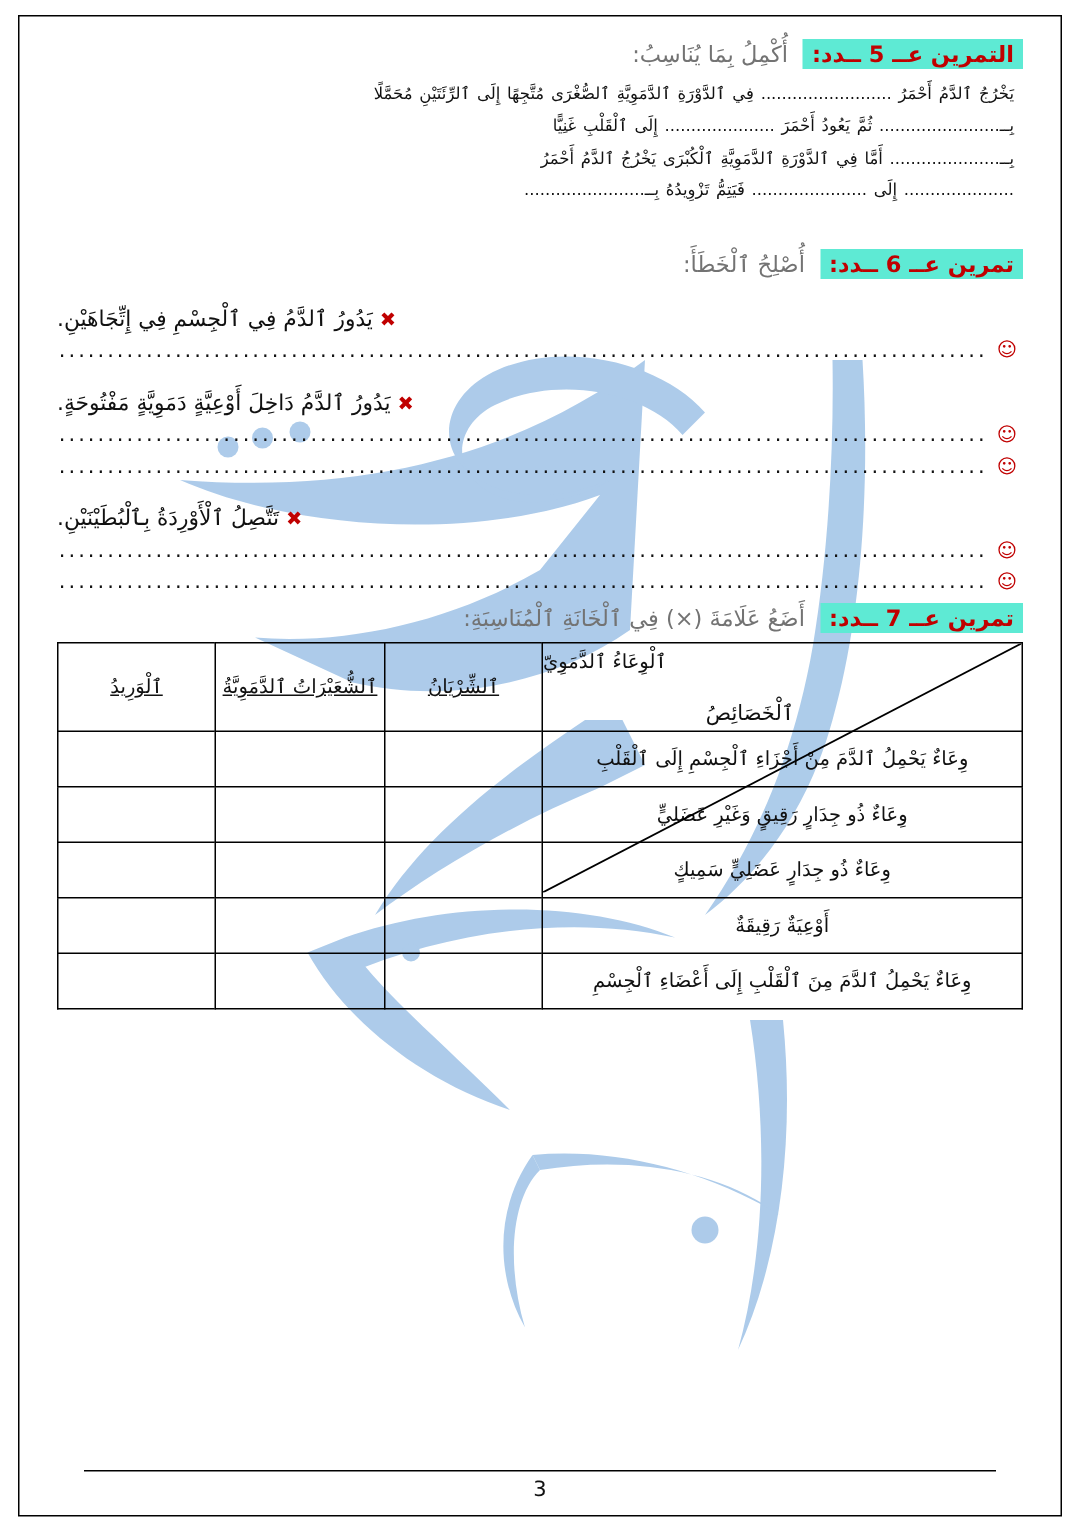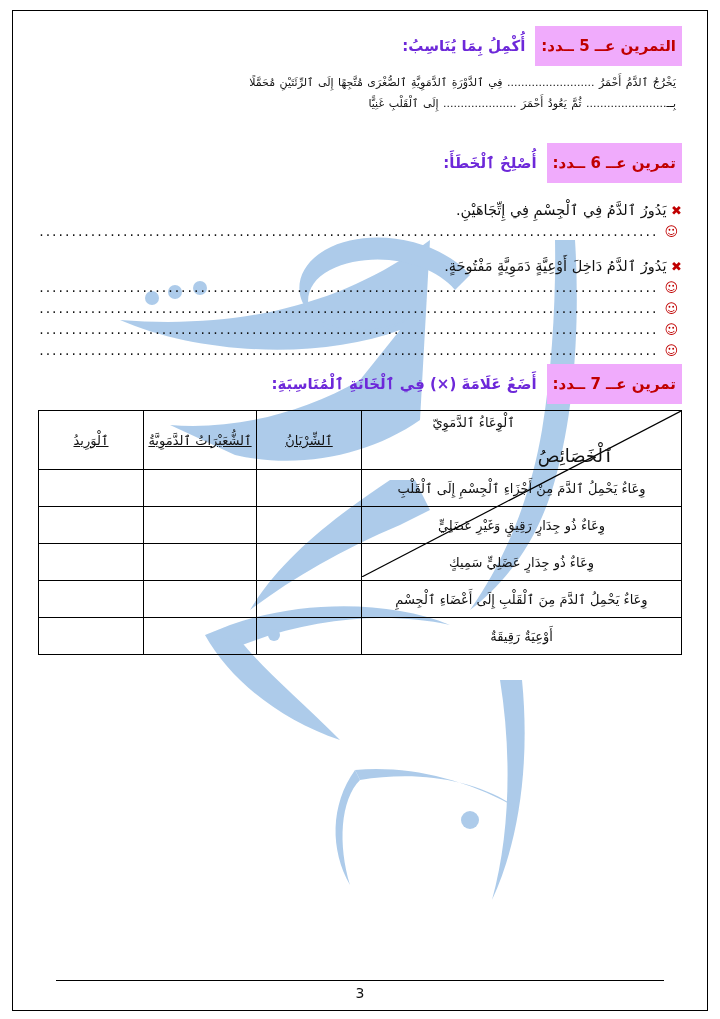--- a/index.html
+++ b/index.html
@@ -52,52 +52,52 @@
   
   .ex-header {
     display: flex;
     flex-direction: row;
     align-items: baseline;
     gap: 10px;
     margin: 0 0 6px 0;
     direction: rtl;
   }
   .ex-tag {
-    background: #f0abfc;
+    background: #5eead4;
     color: #c00000;
     font-weight: bold;
     font-size: 15px;
-    padding: 11px 6px;
+    padding: 1px 6px;
     white-space: nowrap;
   }
   .ex-instr {
     font-size: 15px;
-    color: #6d28d9;
-    font-weight: bold;
+    color: #737373;
+    font-weight: normal;
     white-space: nowrap;
   }
 
   
   .fill-block {
     direction: rtl;
     text-align: justify;
     font-size: 11px;
     line-height: 1.95;
     padding: 0 6px 0 4px;
     margin-bottom: 28px;
     word-spacing: 1px;
   }
   .fill-block .line { display:block; white-space: nowrap; }
 
   
   .err-list { margin: 0 0 6px 0; padding: 0; }
   .err-item { margin-bottom: 2px; }
   .err-sentence {
     direction: rtl;
-    text-align: right;
+    text-align: left;
     font-size: 14.5px;
     line-height: 1.6;
     margin: 16px 0 1px 0;
   }
   .bullet-x { color: #c00000; font-size: 13px; }
   .err-answer {
     direction: rtl;
     display: flex;
     align-items: center;
     gap: 6px;
@@ -139,30 +139,30 @@
   }
   .diag-cell .diag-line {
     position: absolute;
     inset: 0;
   }
   .diag-cell .top-label {
     position: absolute;
     top: 4px;
     left: 0;
     right: 30%;
-    text-align: center;
+    text-align: left;
     font-size: 13px;
   }
   .diag-cell .bottom-label {
     position: absolute;
     bottom: 3px;
     left: 34%;
     right: 0;
-    text-align: center;
-    font-size: 18px;
+    text-align: left;
+    font-size: 14px;
   }
   .row-cell { height: 30px; }
   .desc-cell { text-align: center; font-size: 13.5px; }
 
   
   .footer {
     position: absolute;
     bottom: 18px;
     left: 30px;
     right: 30px;
@@ -216,20 +216,22 @@
   <div class="content">
 
     <div class="ex-header">
       <span class="ex-tag">التمرين عــ 5 ــدد:</span>
       <span class="ex-instr">أُكْمِلُ بِمَا يُنَاسِبُ:</span>
     </div>
 
     <div class="fill-block">
       <span class="line">يَخْرُجُ ٱلدَّمُ أَحْمَرُ ......................... فِي ٱلدَّوْرَةِ ٱلدَّمَوِيَّةِ ٱلصُّغْرَى مُتَّجِهًا إِلَى ٱلرِّئَتَيْنِ مُحَمَّلًا</span>
       <span class="line">بِــ....................... ثُمَّ يَعُودُ أَحْمَرَ ..................... إِلَى ٱلْقَلْبِ غَنِيًّا</span>
+      <span class="line">بِــ..................... أَمَّا فِي ٱلدَّوْرَةِ ٱلدَّمَوِيَّةِ ٱلْكُبْرَى يَخْرُجُ ٱلدَّمُ أَحْمَرُ</span>
+      <span class="line">..................... إِلَى ...................... فَيَتِمُّ تَزْوِيدُهُ بِــ.......................</span>
     </div>
 
     <div class="ex-header">
       <span class="ex-tag">تمرين عــ 6 ــدد:</span>
       <span class="ex-instr">أُصْلِحُ ٱلْخَطَأَ:</span>
     </div>
 
     <div class="err-list">
 
       <div class="err-item">
@@ -255,20 +257,24 @@
       </div>
 
       <div class="err-item">
         <div class="err-answer">
           <span class="smiley">☺</span>
           <span class="ans-dots">..................................................................................................................</span>
         </div>
       </div>
 
       <div class="err-item">
+        <div class="err-sentence">
+          <span class="bullet-x">✖</span>
+          <span>تَتَّصِلُ ٱلْأَوْرِدَةُ بِٱلْبُطَيْنَيْنِ.</span>
+        </div>
         <div class="err-answer">
           <span class="smiley">☺</span>
           <span class="ans-dots">..................................................................................................................</span>
         </div>
       </div>
 
       <div class="err-item">
         <div class="err-answer">
           <span class="smiley">☺</span>
           <span class="ans-dots">..................................................................................................................</span>
@@ -312,28 +318,28 @@
         </tr>
 
         <tr>
           <td class="desc-cell row-cell">وِعَاءٌ ذُو جِدَارٍ عَضَلِيٍّ سَمِيكٍ</td>
           <td class="row-cell"></td>
           <td class="row-cell"></td>
           <td class="row-cell"></td>
         </tr>
 
         <tr>
+          <td class="desc-cell row-cell">أَوْعِيَةٌ رَقِيقَةٌ</td>
+          <td class="row-cell"></td>
+          <td class="row-cell"></td>
+          <td class="row-cell"></td>
+        </tr>
+
+        <tr>
           <td class="desc-cell row-cell">وِعَاءٌ يَحْمِلُ ٱلدَّمَ مِنَ ٱلْقَلْبِ إِلَى أَعْضَاءِ ٱلْجِسْمِ</td>
-          <td class="row-cell"></td>
-          <td class="row-cell"></td>
-          <td class="row-cell"></td>
-        </tr>
-
-        <tr>
-          <td class="desc-cell row-cell">أَوْعِيَةٌ رَقِيقَةٌ</td>
           <td class="row-cell"></td>
           <td class="row-cell"></td>
           <td class="row-cell"></td>
         </tr>
       </tbody>
     </table>
 
   </div>
 
   <div class="footer">

